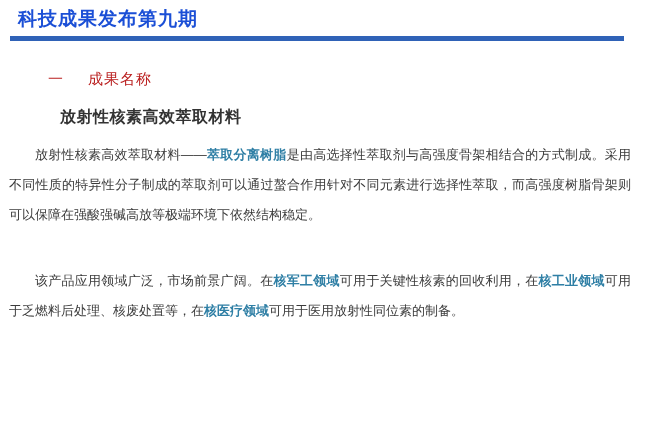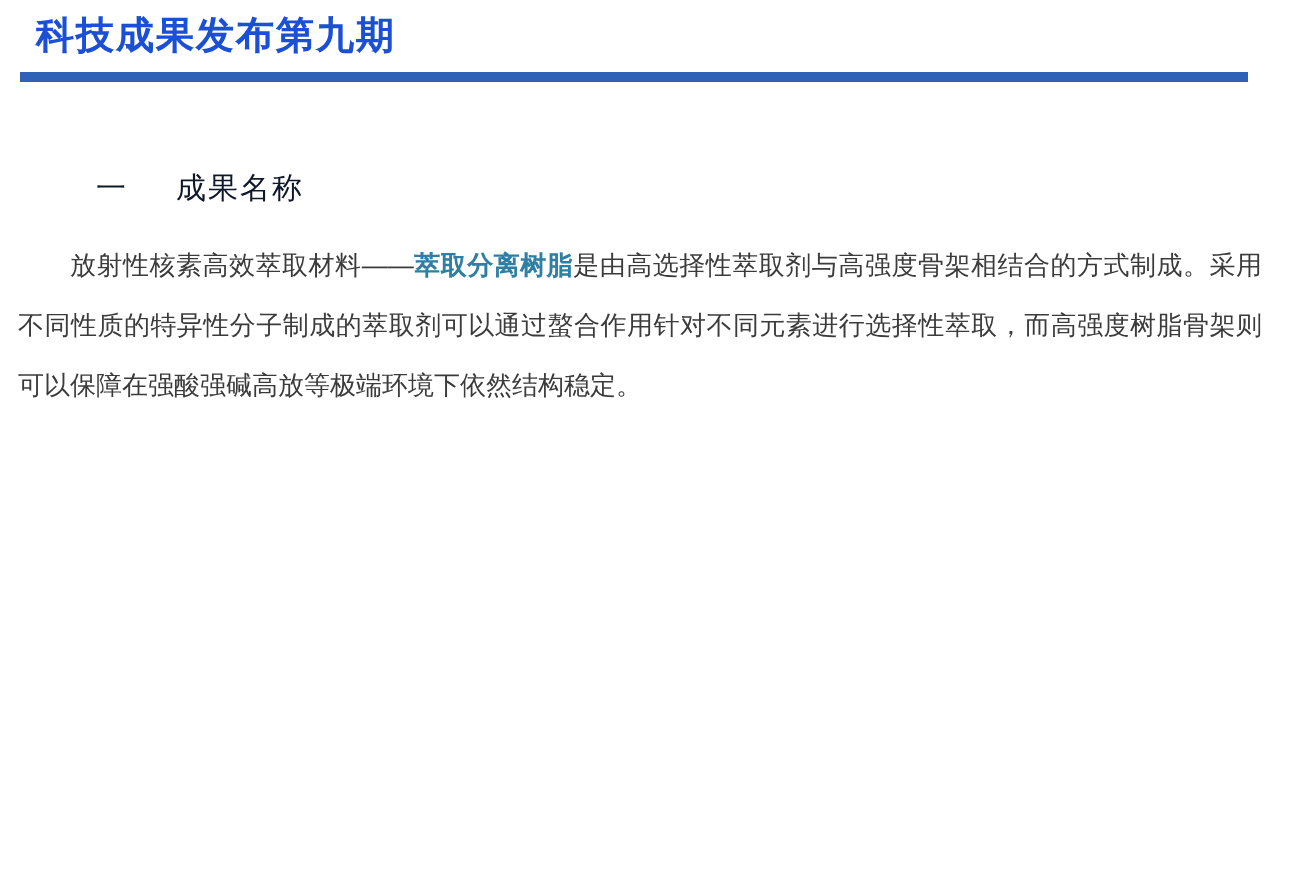--- a/index.html
+++ b/index.html
@@ -29,24 +29,24 @@
     color: #1b4fd6;
     letter-spacing: 1px;
   }
   .divider {
     margin: 7px 0 0 10px;
     width: 614px;
     height: 5px;
     background: #2f62b7;
   }
   .section-heading {
-    margin: 46px 0 0 48px;
+    margin: 30px 0 0 48px;
     font-size: 15px;
     line-height: 16px;
-    color: #0f172a;
+    color: #b91c1c;
     letter-spacing: 1px;
   }
   .section-heading .heading-label {
     display: inline-block;
     margin-left: 24px;
   }
   .section-heading.second {
     margin-top: 32px;
   }
   .achievement-name {
@@ -82,18 +82,20 @@
 <div class="page">
 
   <h1 class="doc-title">科技成果发布第九期</h1>
 
   <div class="divider"></div>
 
   <div class="section-heading">
     <span class="heading-num">一</span><span class="heading-label">成果名称</span>
   </div>
 
+  <div class="achievement-name">放射性核素高效萃取材料</div>
 
 
   <p class="body-para"><span>放射性核素高效萃取材料——</span><span class="term">萃取分离树脂</span><span>是由高选择性萃取剂与高强度骨架相结合的方式制成。采用不同性质的特异性分子制成的萃取剂可以通过螯合作用针对不同元素进行选择性萃取，而高强度树脂骨架则可以保障在强酸强碱高放等极端环境下依然结构稳定。</span></p>
 
+  <p class="body-para second"><span>该产品应用领域广泛，市场前景广阔。在</span><span class="term">核军工领域</span><span>可用于关键性核素的回收利用，在</span><span class="term">核工业领域</span><span>可用于乏燃料后处理、核废处置等，在</span><span class="term">核医疗领域</span><span>可用于医用放射性同位素的制备。</span></p>
 
 </div>
 
 </body></html>

